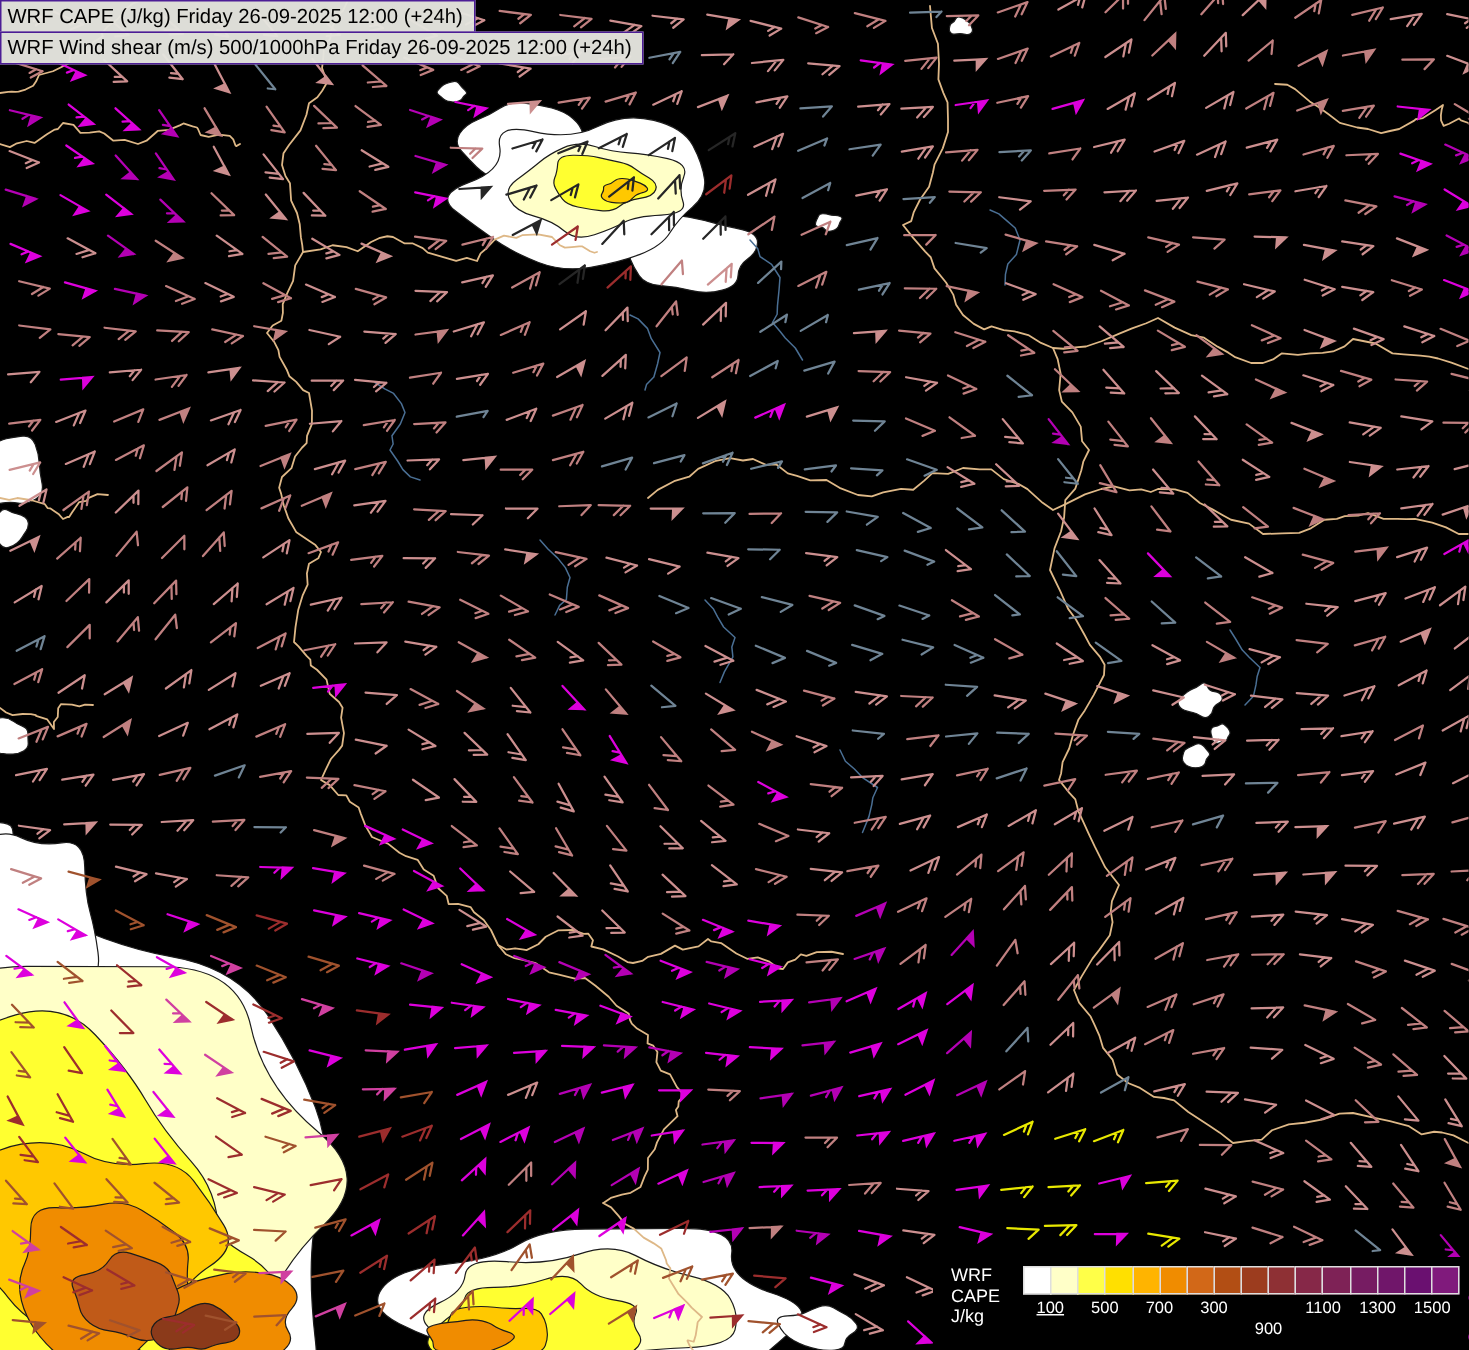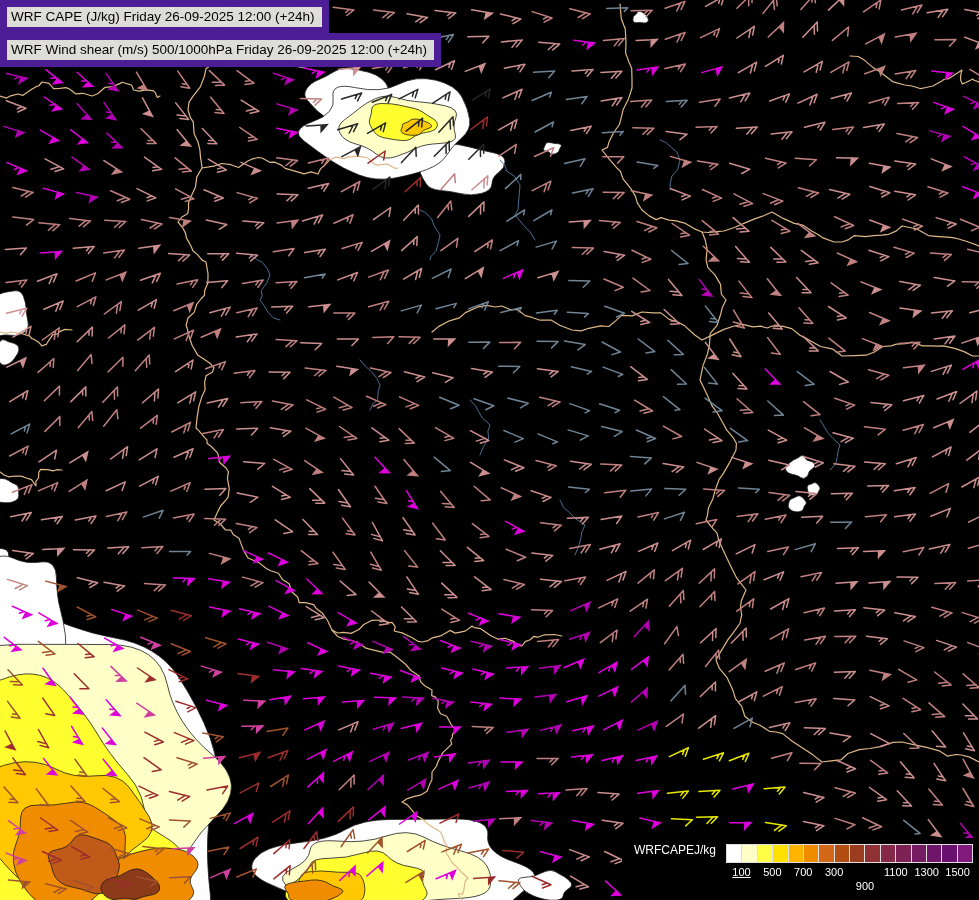--- a/index.html
+++ b/index.html
@@ -2,28 +2,28 @@
 <html><head>
 <meta charset="utf-8">
 <style>
   *{margin:0;padding:0;box-sizing:border-box}
   html,body{background:#000}
   body{width:979px;height:900px;font-family:"Liberation Sans",sans-serif;overflow:hidden}
   #stage{position:relative;width:979px;height:900px;background:#000;overflow:hidden}
   #map-svg{position:absolute;left:0;top:0;width:979px;height:900px;display:block}
 
   #header{position:absolute;top:0;left:0;z-index:6}
-  .hdr-line{display:table;background:rgba(228,228,222,0.97);border:7px solid #4c1d95;
+  .hdr-line{display:table;background:rgba(228,228,222,0.97);border:1px solid #4c1d95;
             margin-top:-1px;padding:1px 7px 2px 4px;font-size:13.5px;color:#000;
             line-height:17px;white-space:nowrap}
   .hdr-line:first-child{margin-top:0}
 
   #legend{position:absolute;right:0;bottom:0;width:357px;height:62px;background:#000;
           z-index:5;display:flex;color:#fff;padding:3px 6px 2px 12px}
-  #legend-labels{display:flex;flex-direction:row;font-size:12px;line-height:13.5px;
+  #legend-labels{display:flex;flex-direction:column;font-size:12px;line-height:13.5px;
                  margin-right:10px;padding-top:3px;min-width:38px}
   #legend-bar-wrap{flex:1;position:relative}
   #legend-bar{display:flex;height:19px;margin-top:3px}
   .swatch{flex:1;border:1px solid #dedede;margin-left:-1px}
   .swatch:first-child{margin-left:0}
   #legend-ticks{position:relative;height:16px;font-size:11px}
   .tick{position:absolute;top:3px;transform:translateX(-50%);color:#fff}
 </style>
 </head>
 <body>

